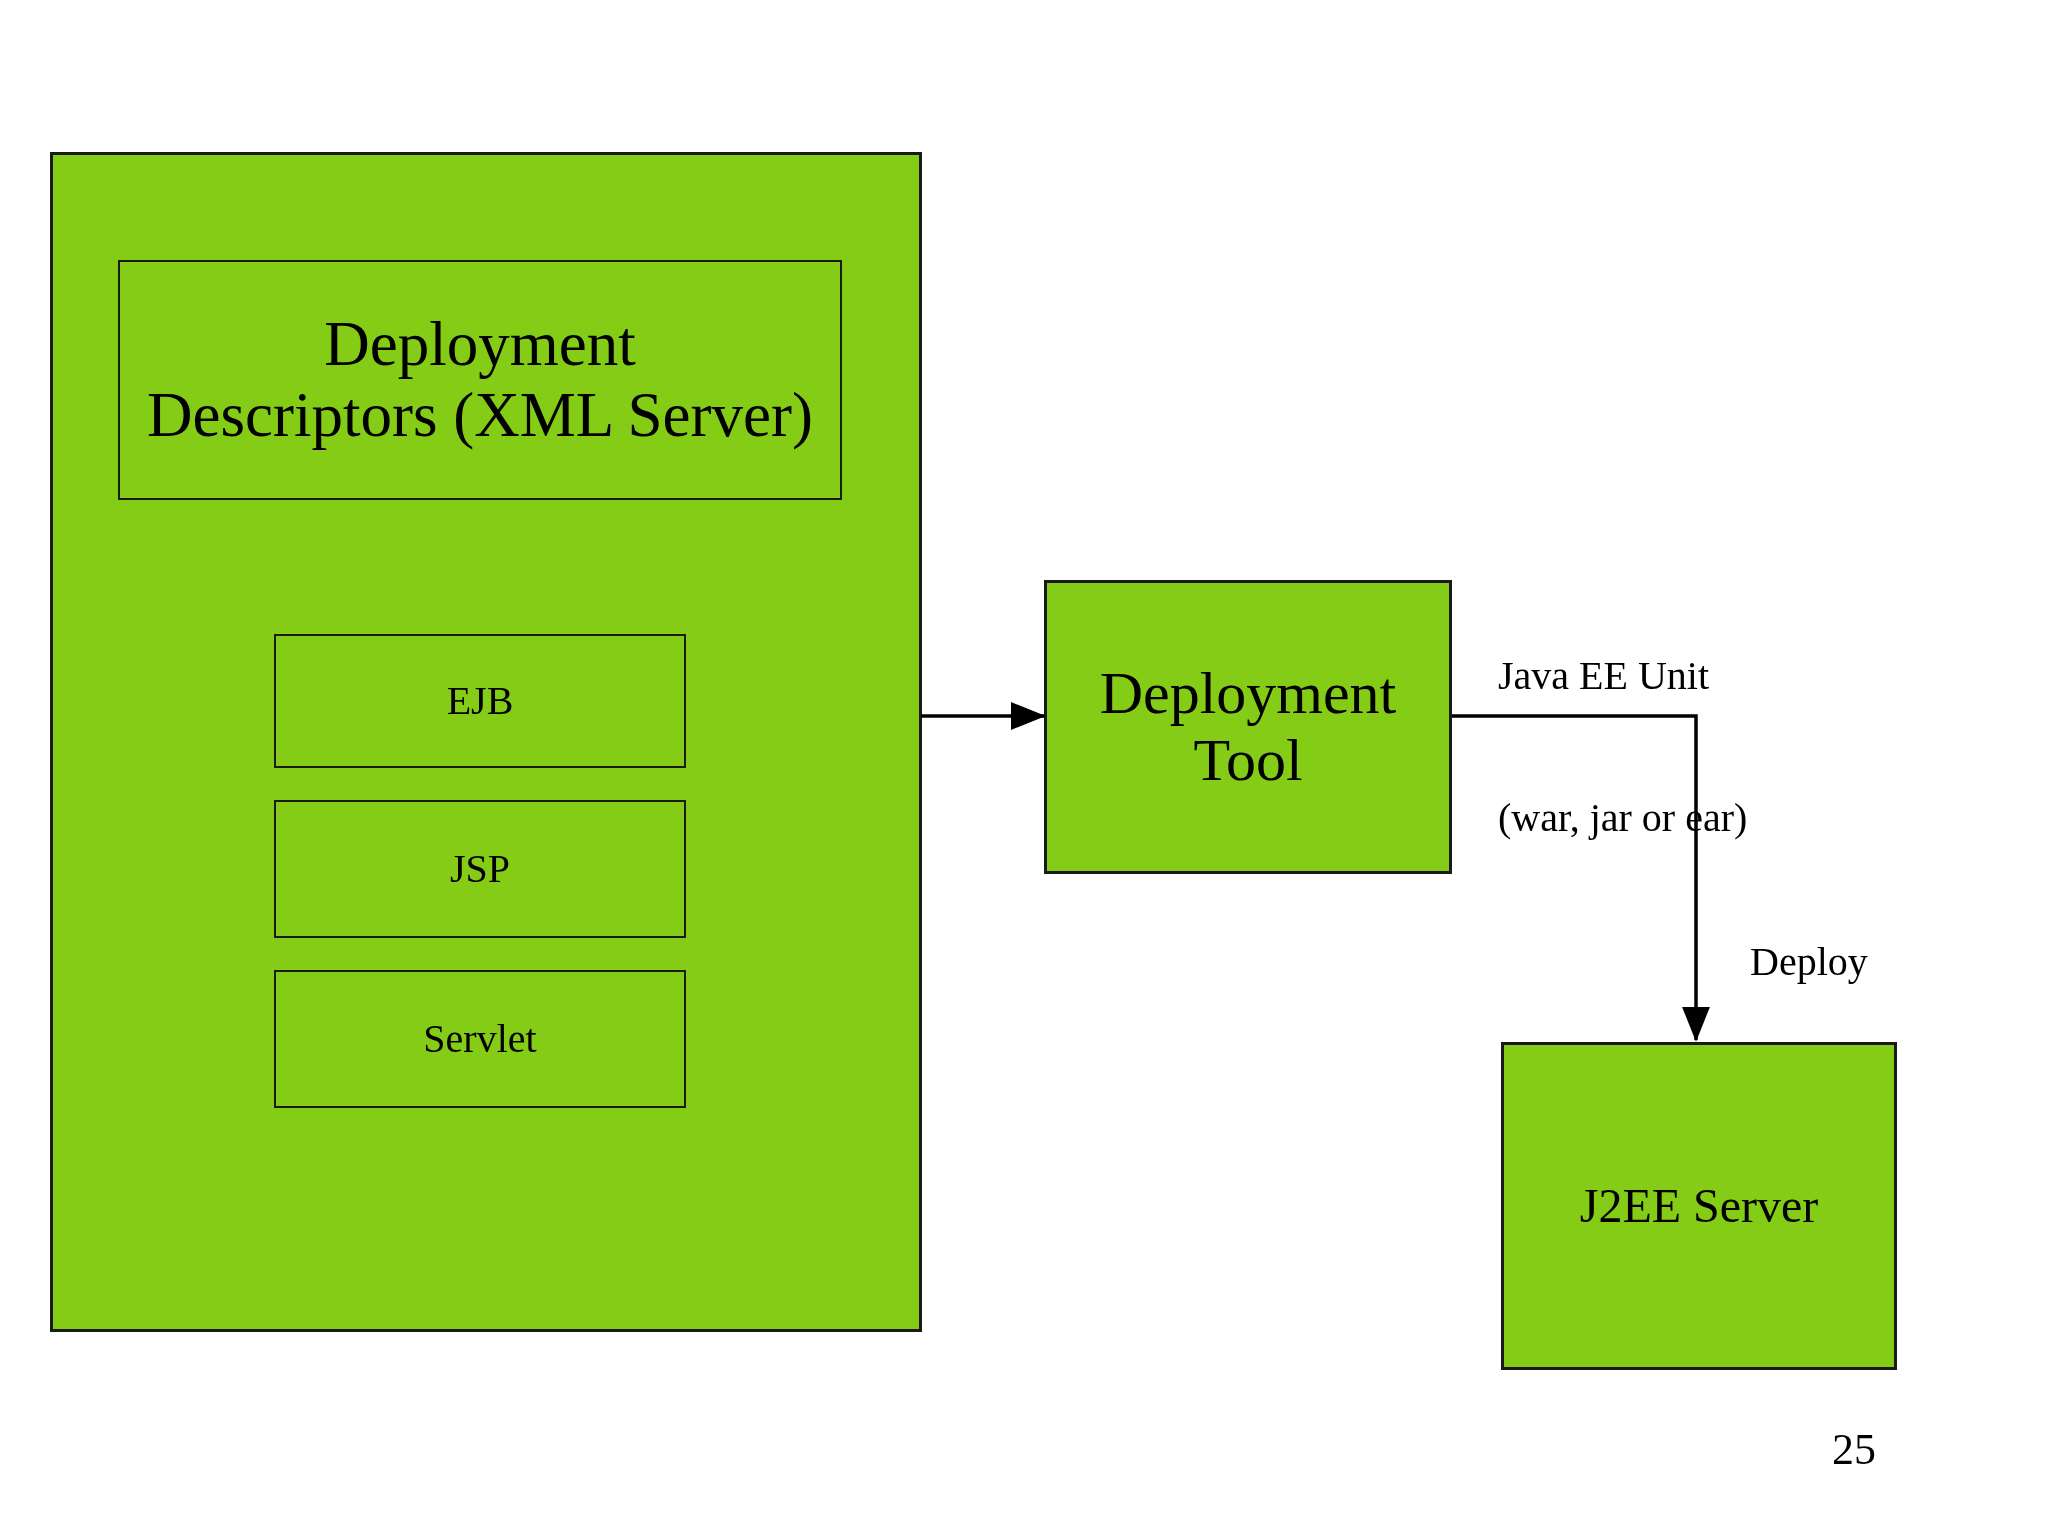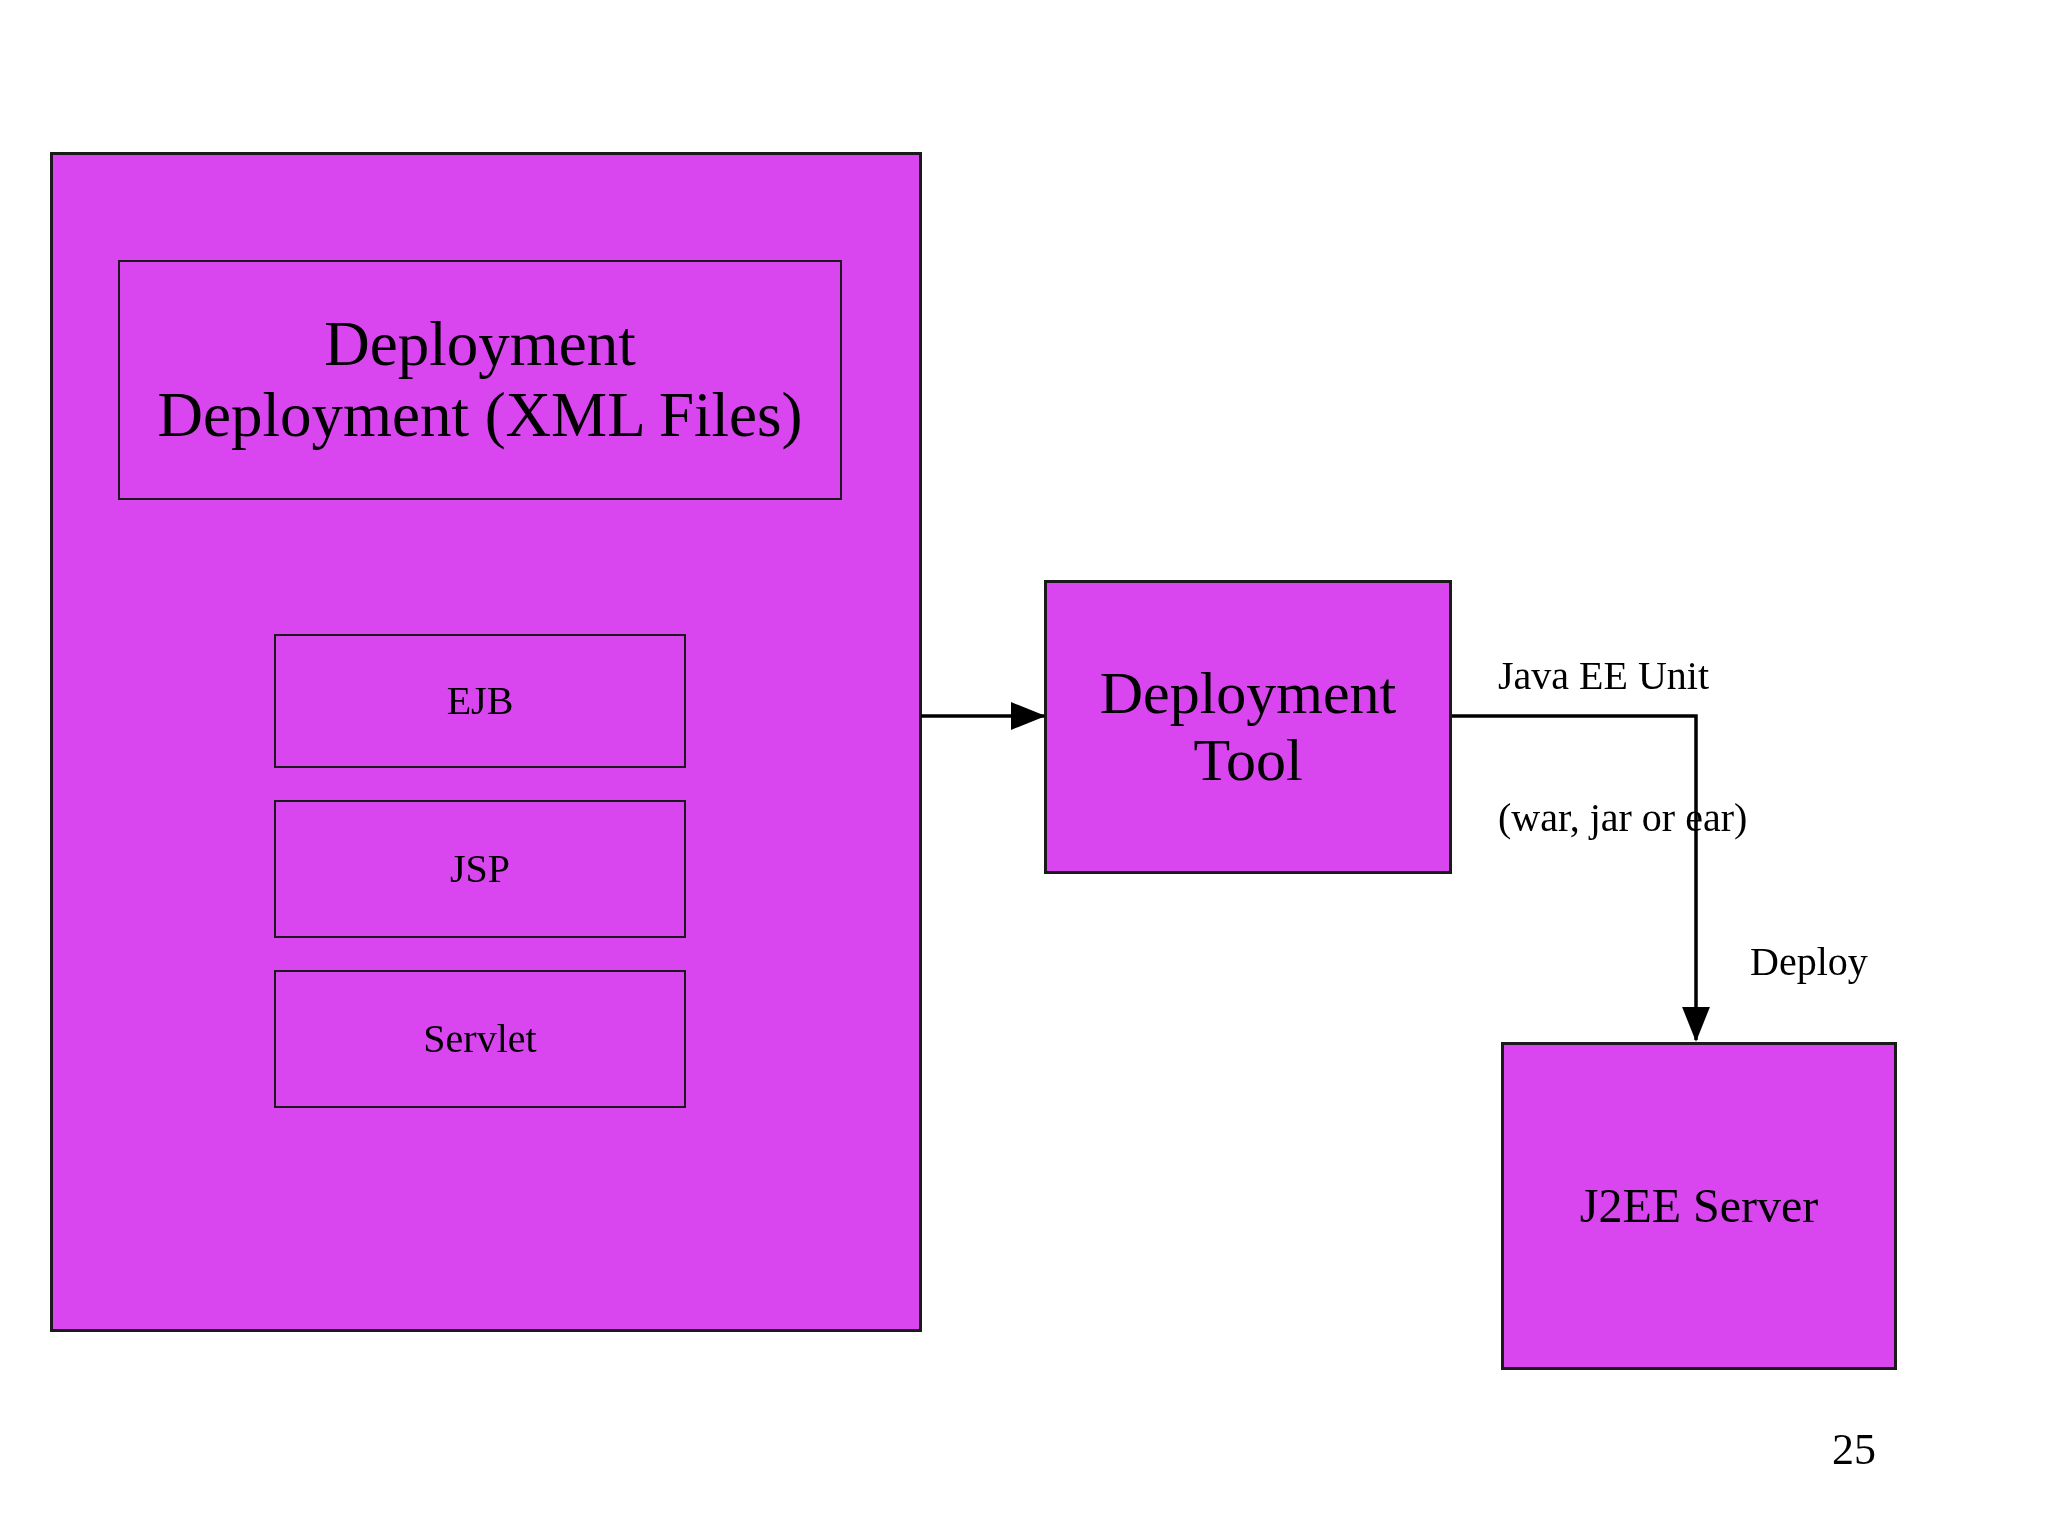--- a/index.html
+++ b/index.html
@@ -13,21 +13,21 @@
     height: 1536px;
     background: #ffffff;
     overflow: hidden;
     font-family: "Liberation Serif", "DejaVu Serif", serif;
     color: #000000;
   }
 
   
   .box {
     position: absolute;
-    background: #d946ef;
+    background: #84cc16;
     border: 3px solid #1a1a1a;
     box-sizing: border-box;
     display: flex;
     align-items: center;
     justify-content: center;
     text-align: center;
     line-height: 1.12;
   }
   .box.thin {
     border-width: 2px;
@@ -124,21 +124,21 @@
 </head>
 <body>
 
 <div id="slide">
 
   <div class="box" id="app-container"></div>
 
   <div class="box thin" id="descriptors-box">
     <span class="lines">
       <span class="line1">Deployment</span>
-      <span class="line2">Deployment (XML Files)</span>
+      <span class="line2">Descriptors (XML Server)</span>
     </span>
   </div>
 
   <div class="box thin component-box" id="box-ejb">
     <span>EJB</span>
   </div>
   <div class="box thin component-box" id="box-jsp">
     <span>JSP</span>
   </div>
   <div class="box thin component-box" id="box-servlet">

